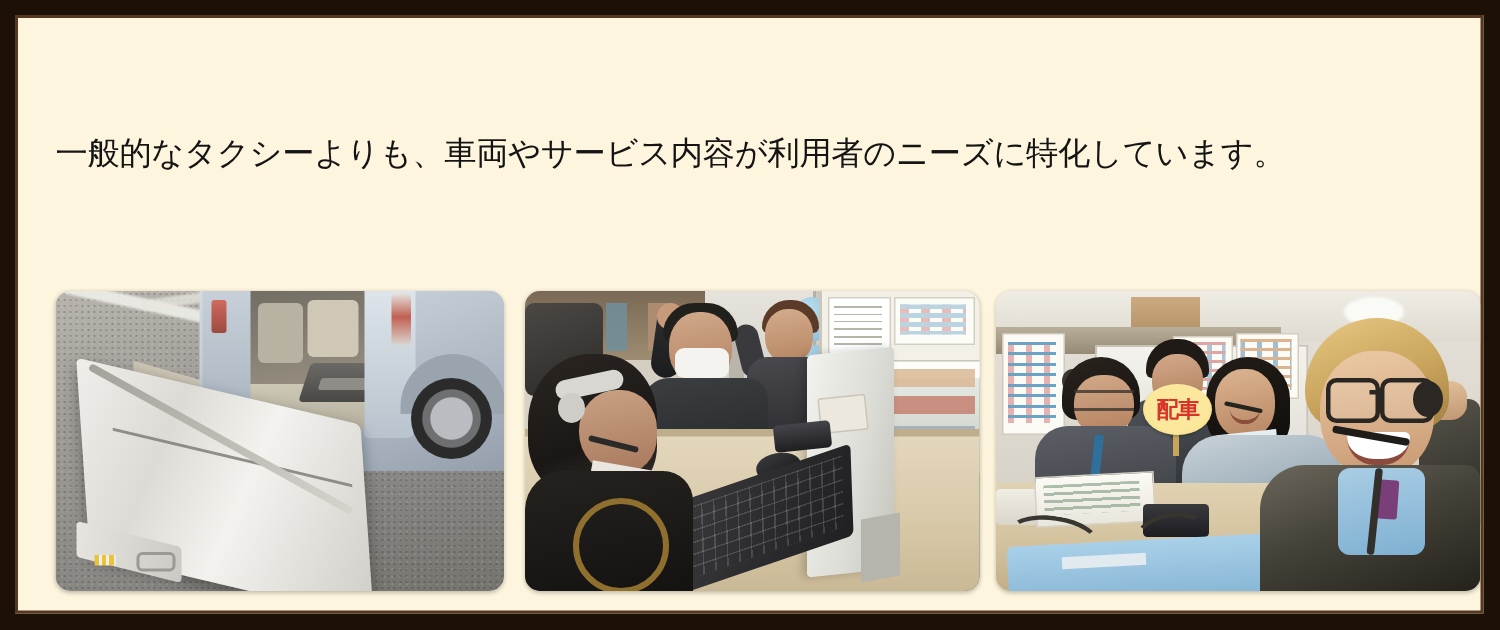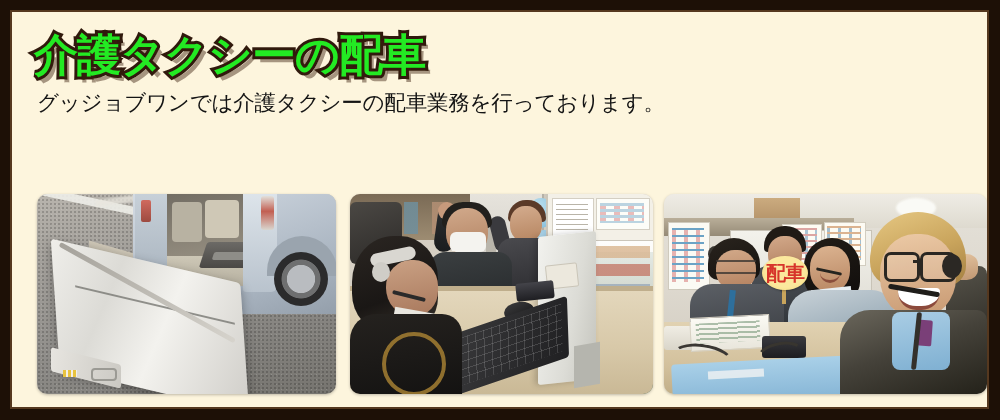--- a/index.html
+++ b/index.html
@@ -605,21 +605,21 @@
   .p3-sign {
     left: 98px; top: 62px; width: 46px; height: 34px;
     background: radial-gradient(ellipse at 50% 45%, #fbe89d 0 60%, #f2d66f 100%);
     border-radius: 50%;
     box-shadow: 0 1px 2px rgba(0,0,0,0.25);
     display: flex; align-items: center; justify-content: center;
     z-index: 6;
   }
   .p3-sign-text {
     color: #d7342a;
-    font-size: 20px;
+    font-size: 15px;
     font-weight: bold;
     letter-spacing: -1px;
     line-height: 1;
     font-family: "DejaVu Sans", "Liberation Sans", sans-serif;
   }
   .p3-sign-stick {
     left: 118px; top: 92px; width: 4px; height: 18px;
     background: #c9a55c; z-index: 5;
   }
 
@@ -721,26 +721,23 @@
     left: 250px; top: 118px; width: 5px; height: 58px;
     background: #33302b; transform: rotate(6deg); border-radius: 3px;
   }
 </style>
 </head>
 <body>
 
 <div class="banner">
   <div class="inner-frame">
 
-    <div class="title-wrap">
-      <div class="title">介護タクシーの配車</div>
-    </div>
 
     <div class="body-copy">
-      <span class="body-line">グッジョブワンでは介護タクシーの配車業務を行っております。</span>
+      <span class="body-line">一般的なタクシーよりも、車両やサービス内容が利用者のニーズに特化しています。</span>
     </div>
 
     <div class="photo-strip">
 
       <div class="photo photo-1">
         <div class="photo-canvas">
           <div class="pz p1-bg"></div>
           <div class="pz p1-grain"></div>
           <div class="pz p1-roadline"></div>
           <div class="pz p1-roadline2"></div>

